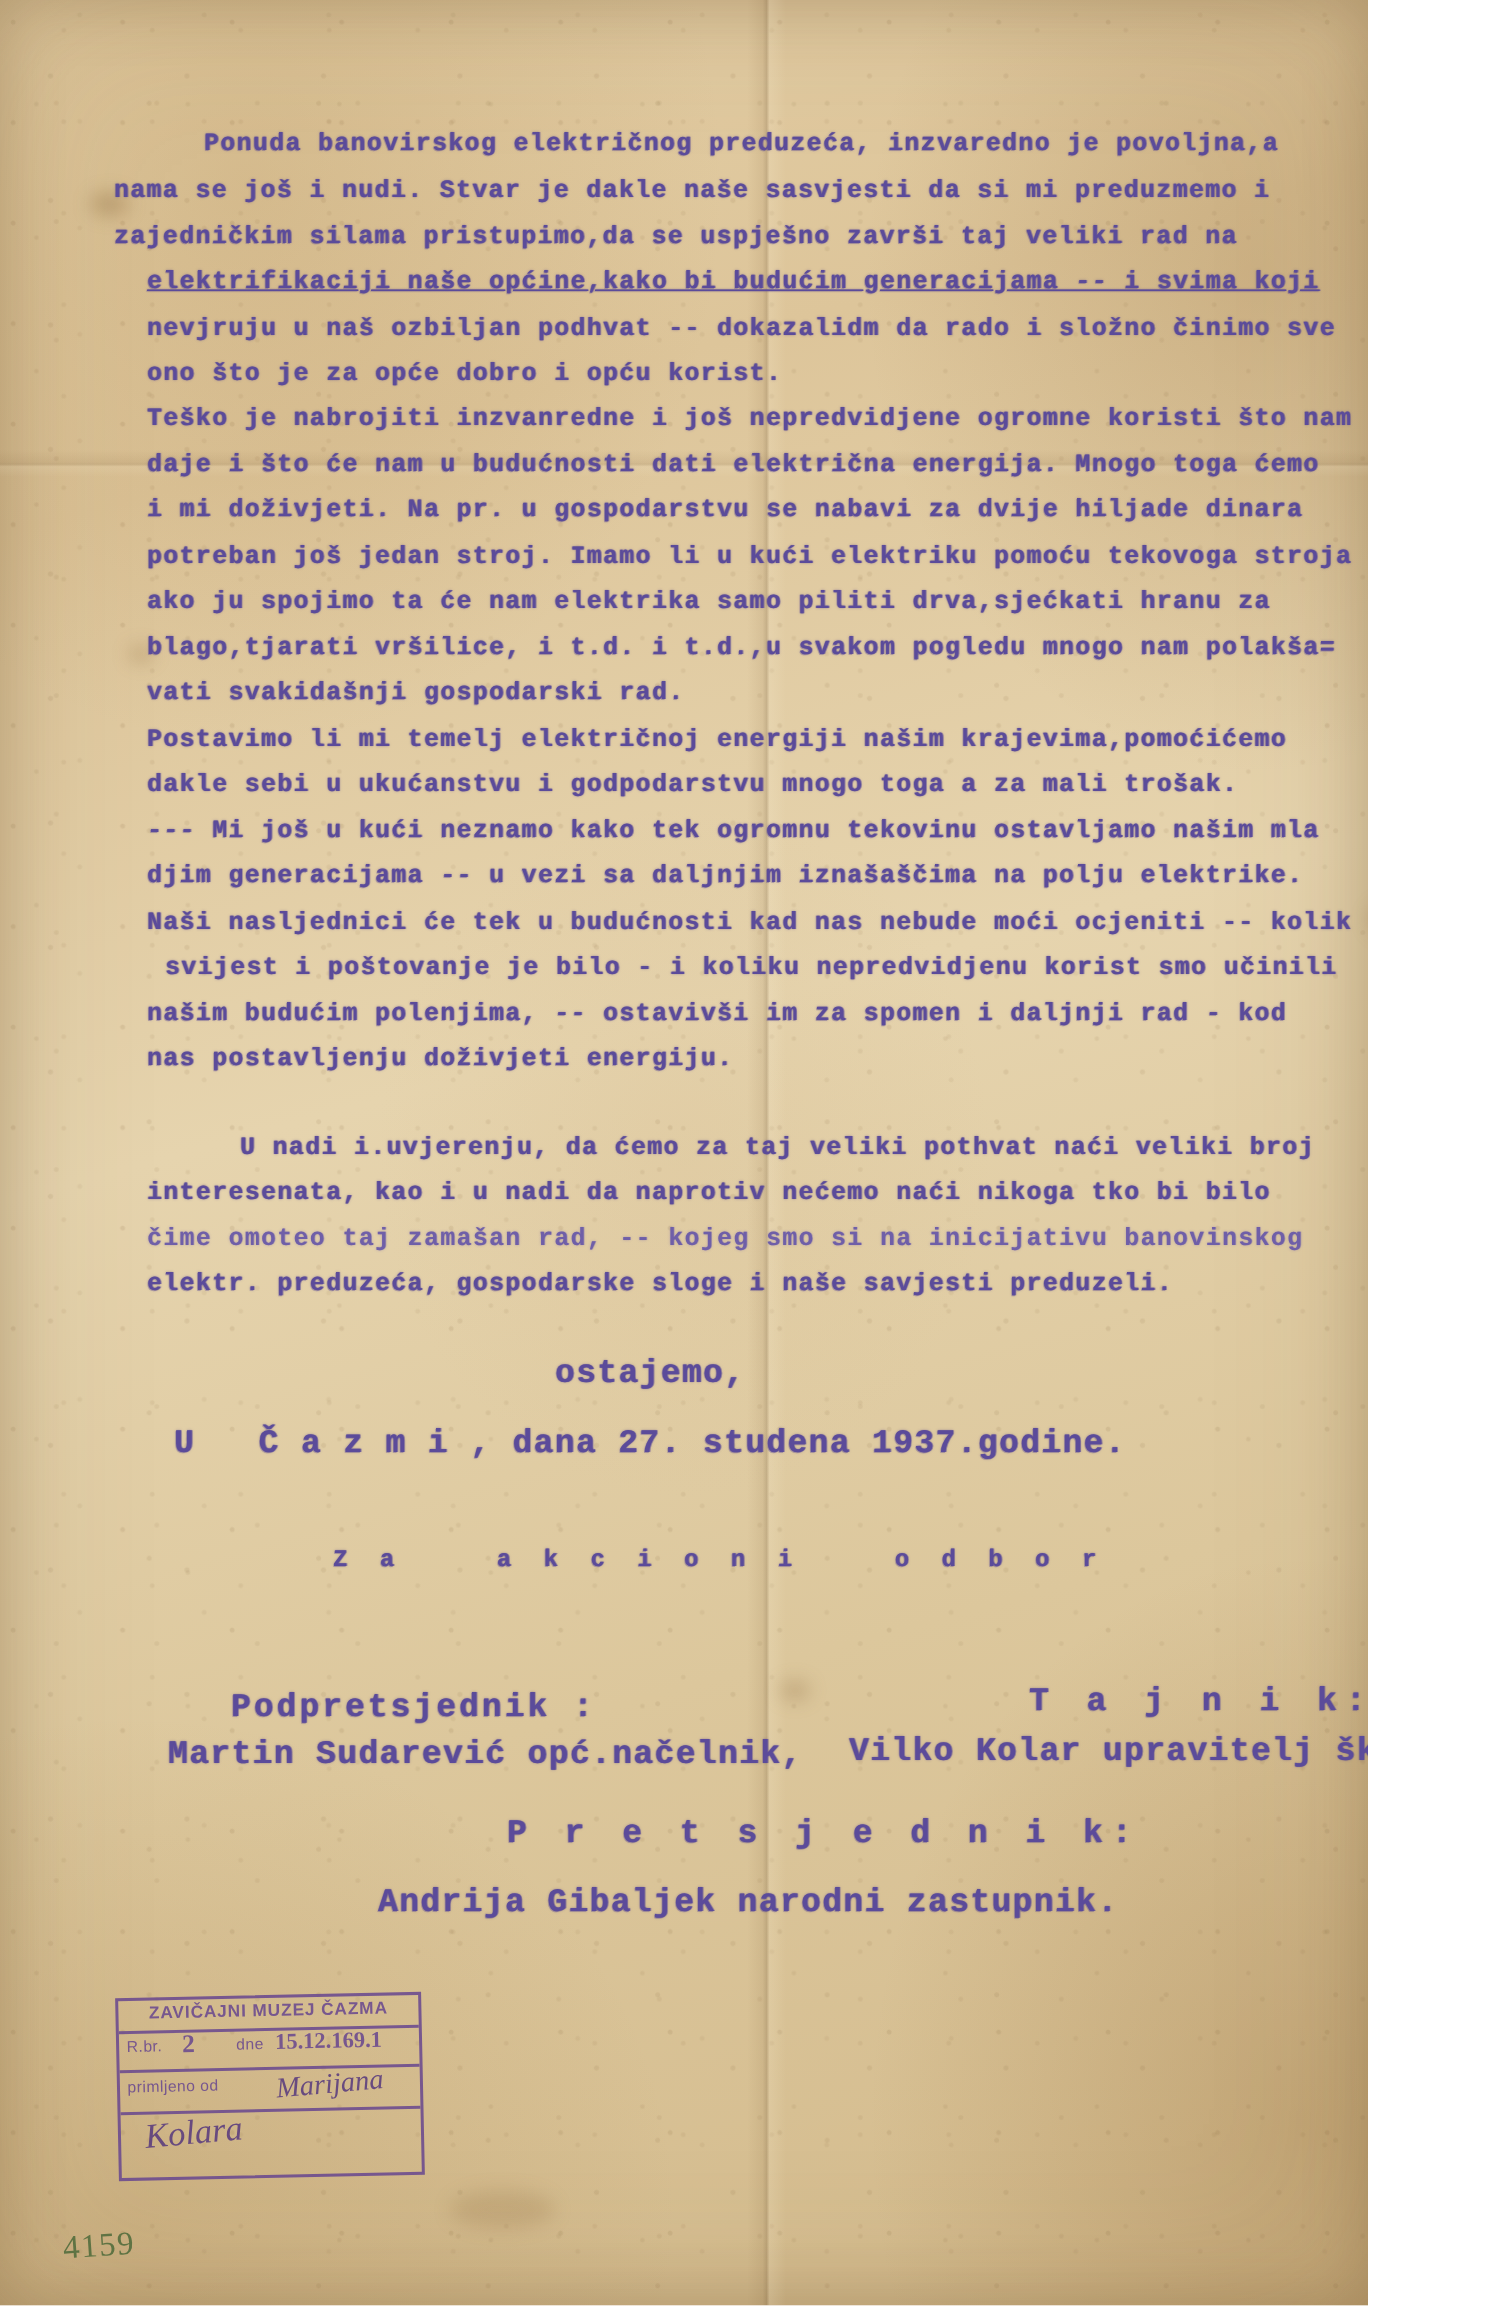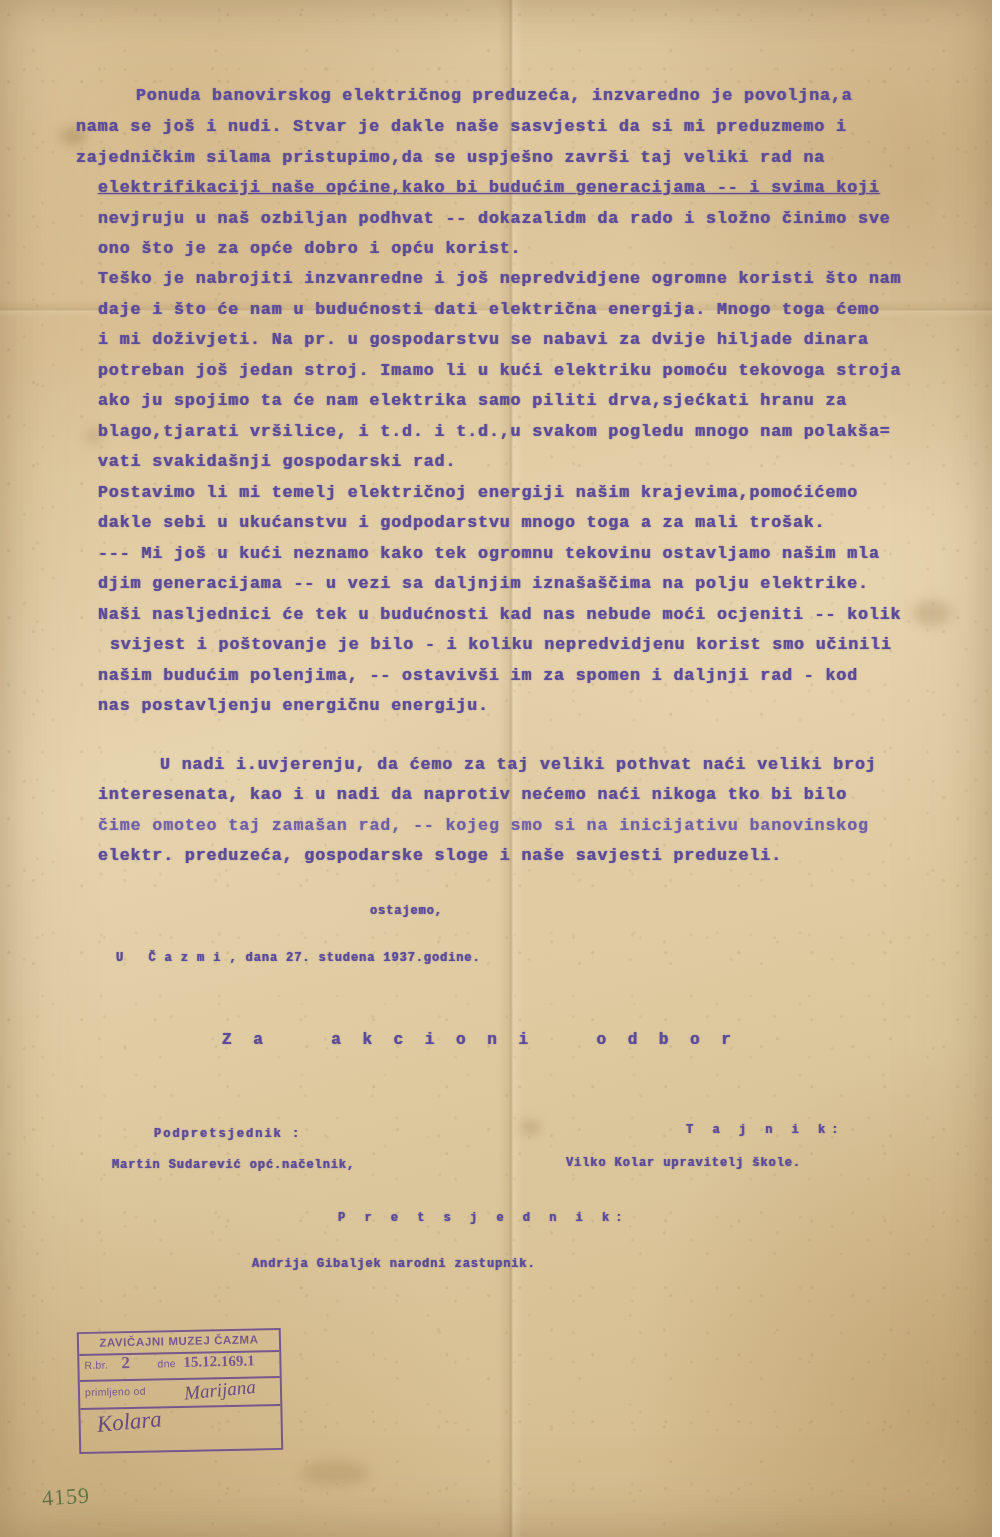--- a/index.html
+++ b/index.html
@@ -9,21 +9,21 @@
   body {
     width: 1000px;
     height: 1537px;
     overflow: hidden;
     font-family: "Liberation Mono", monospace;
   }
 
   
   #page {
     position: relative;
-    width: 992px;
+    width: 912px;
     height: 1537px;
     background:
       radial-gradient(ellipse 50% 35% at 18% 8%, rgba(168,128,70,0.22), rgba(168,128,70,0) 70%),
       radial-gradient(ellipse 40% 30% at 92% 12%, rgba(150,112,60,0.26), rgba(150,112,60,0) 72%),
       radial-gradient(ellipse 45% 35% at 95% 92%, rgba(150,110,58,0.30), rgba(150,110,58,0) 70%),
       radial-gradient(ellipse 55% 30% at 10% 96%, rgba(160,120,64,0.22), rgba(160,120,64,0) 72%),
       radial-gradient(ellipse 30% 20% at 50% 50%, rgba(214,188,144,0.25), rgba(214,188,144,0) 75%),
       linear-gradient(165deg, #e4cfa6 0%, #ddc59a 20%, #e6d4ae 45%, #dcc79c 70%, #d3ba8c 100%);
     overflow: hidden;
   }
@@ -91,21 +91,21 @@
   #typescript {
     position: absolute;
     left: 0; top: 0;
     width: 1000px;
     color: #4a3a86;
     font-family: "Liberation Mono", monospace;
   }
   .tw {
     position: absolute;
     white-space: pre;
-    font-size: 12px;
+    font-size: 22px;
     line-height: 1;
     letter-spacing: 0.9px;
     color: #5b4b9a;
     text-shadow:
       0.6px 0 0 rgba(86,70,150,0.45),
       -0.5px 0.4px 0 rgba(86,70,150,0.30),
       0 0 1.6px rgba(80,64,140,0.55);
     font-weight: 700;
     transform-origin: left center;
   }
@@ -218,21 +218,21 @@
       <div class="tw" style="left:98px;  top:393px;">ako ju spojimo ta će nam elektrika samo piliti drva,sjećkati hranu za</div>
       <div class="tw" style="left:98px;  top:424px;">blago,tjarati vršilice, i t.d. i t.d.,u svakom pogledu mnogo nam polakša=</div>
       <div class="tw" style="left:98px;  top:454px;">vati svakidašnji gospodarski rad.</div>
       <div class="tw" style="left:98px;  top:485px;">Postavimo li mi temelj električnoj energiji našim krajevima,pomoćićemo</div>
       <div class="tw" style="left:98px;  top:515px;">dakle sebi u ukućanstvu i godpodarstvu mnogo toga a za mali trošak.</div>
       <div class="tw" style="left:98px;  top:546px;">--- Mi još u kući neznamo kako tek ogromnu tekovinu ostavljamo našim mla</div>
       <div class="tw" style="left:98px;  top:576px;">djim generacijama -- u vezi sa daljnjim iznašaščima na polju elektrike.</div>
       <div class="tw" style="left:98px;  top:607px;">Naši nasljednici će tek u budućnosti kad nas nebude moći ocjeniti -- kolik</div>
       <div class="tw" style="left:98px;  top:637px;margin-left:12px;">svijest i poštovanje je bilo - i koliku nepredvidjenu korist smo učinili</div>
       <div class="tw" style="left:98px;  top:668px;">našim budućim polenjima, -- ostavivši im za spomen i daljnji rad - kod</div>
-      <div class="tw" style="left:98px;  top:698px;">nas postavljenju energičnu energiju.</div>
+      <div class="tw" style="left:98px;  top:698px;">nas postavljenju doživjeti energiju.</div>
     </div>
 
     <div class="body-block">
       <div class="tw" style="left:160px; top:757px;">U nadi i.uvjerenju, da ćemo za taj veliki pothvat naći veliki broj</div>
       <div class="tw" style="left:98px;  top:787px;">interesenata, kao i u nadi da naprotiv nećemo naći nikoga tko bi bilo</div>
       <div class="tw light" style="left:98px;  top:818px;">čime omoteo taj zamašan rad, -- kojeg smo si na inicijativu banovinskog</div>
       <div class="tw" style="left:98px;  top:848px;">elektr. preduzeća, gospodarske sloge i naše savjesti preduzeli.</div>
     </div>
 
     <div class="tw" style="left:370px; top:905px;">ostajemo,</div>

